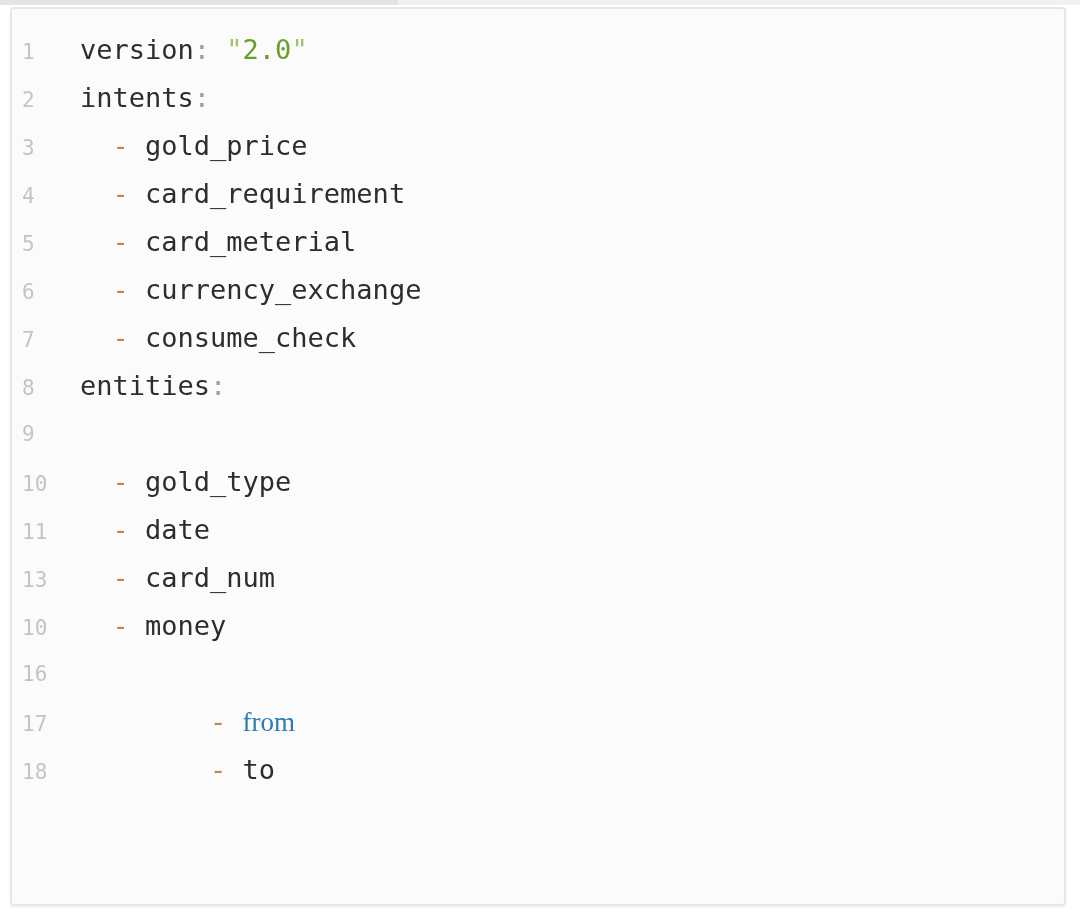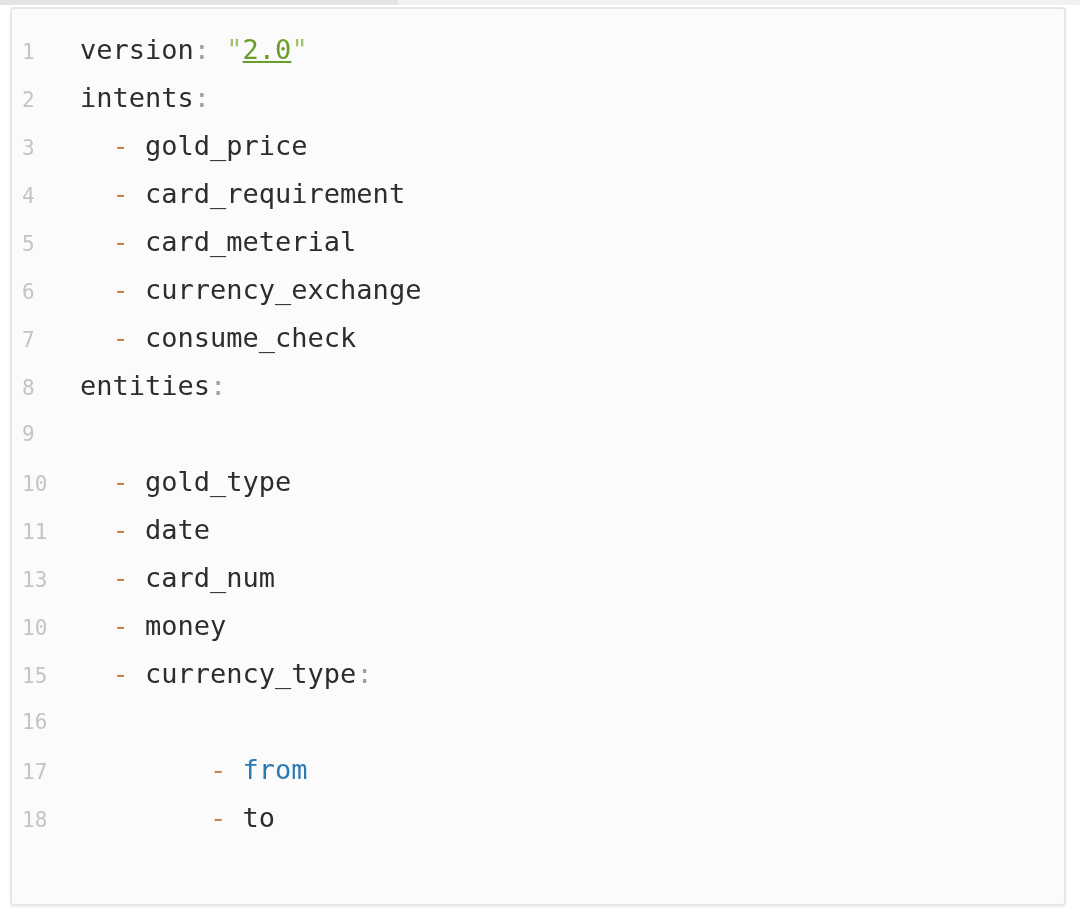--- a/index.html
+++ b/index.html
@@ -62,23 +62,23 @@
     text-align: left;
     user-select: none;
   }
   .code {
     font-size: 27px;
     line-height: 48px;
   }
   .tok-plain { color: var(--c-code_text, #2d2d2d); }
   .tok-punct { color: var(--c-punctuation, #a0a0a0); }
   .tok-dash  { color: var(--c-dash, #c4854a); }
-  .tok-str   { color: var(--c-string, #699e2b); text-decoration: underline; }
+  .tok-str   { color: var(--c-string, #699e2b); }
   .tok-strq  { color: var(--c-string_quote, #9ec16a); }
-  .tok-kw    { color: var(--c-keyword, #2c7ab4); }
+  .tok-kw    { color: var(--c-keyword, #2c7ab4); font-family: Liberation Serif, serif; }
   .tok-ws    { color: var(--c-code_text, #2d2d2d); }
 </style>
 </head>
 <body>
 
 <div class="top-strip">
   <div class="seg-left"></div>
   <div class="seg-right"></div>
 </div>
 
@@ -90,18 +90,17 @@
       <div class="code-line"><span class="ln">4</span><span class="code"><span class="tok-ws">  </span><span class="tok-dash">-</span><span class="tok-ws"> </span><span class="tok-plain">card_requirement</span></span></div>
       <div class="code-line"><span class="ln">5</span><span class="code"><span class="tok-ws">  </span><span class="tok-dash">-</span><span class="tok-ws"> </span><span class="tok-plain">card_meterial</span></span></div>
       <div class="code-line"><span class="ln">6</span><span class="code"><span class="tok-ws">  </span><span class="tok-dash">-</span><span class="tok-ws"> </span><span class="tok-plain">currency_exchange</span></span></div>
       <div class="code-line"><span class="ln">7</span><span class="code"><span class="tok-ws">  </span><span class="tok-dash">-</span><span class="tok-ws"> </span><span class="tok-plain">consume_check</span></span></div>
       <div class="code-line"><span class="ln">8</span><span class="code"><span class="tok-plain">entities</span><span class="tok-punct">:</span></span></div>
       <div class="code-line"><span class="ln">9</span></div>
       <div class="code-line"><span class="ln">10</span><span class="code"><span class="tok-ws">  </span><span class="tok-dash">-</span><span class="tok-ws"> </span><span class="tok-plain">gold_type</span></span></div>
       <div class="code-line"><span class="ln">11</span><span class="code"><span class="tok-ws">  </span><span class="tok-dash">-</span><span class="tok-ws"> </span><span class="tok-plain">date</span></span></div>
       <div class="code-line"><span class="ln">13</span><span class="code"><span class="tok-ws">  </span><span class="tok-dash">-</span><span class="tok-ws"> </span><span class="tok-plain">card_num</span></span></div>
       <div class="code-line"><span class="ln">10</span><span class="code"><span class="tok-ws">  </span><span class="tok-dash">-</span><span class="tok-ws"> </span><span class="tok-plain">money</span></span></div>
-      <div class="code-line"><span class="ln">15</span><span class="code"><span class="tok-ws">  </span><span class="tok-dash">-</span><span class="tok-ws"> </span><span class="tok-plain">currency_type</span><span class="tok-punct">:</span></span></div>
       <div class="code-line"><span class="ln">16</span></div>
       <div class="code-line"><span class="ln">17</span><span class="code"><span class="tok-ws">        </span><span class="tok-dash">-</span><span class="tok-ws"> </span><span class="tok-kw">from</span></span></div>
       <div class="code-line"><span class="ln">18</span><span class="code"><span class="tok-ws">        </span><span class="tok-dash">-</span><span class="tok-ws"> </span><span class="tok-plain">to</span></span></div>
     </div>
 </div>
 
 </body></html>

